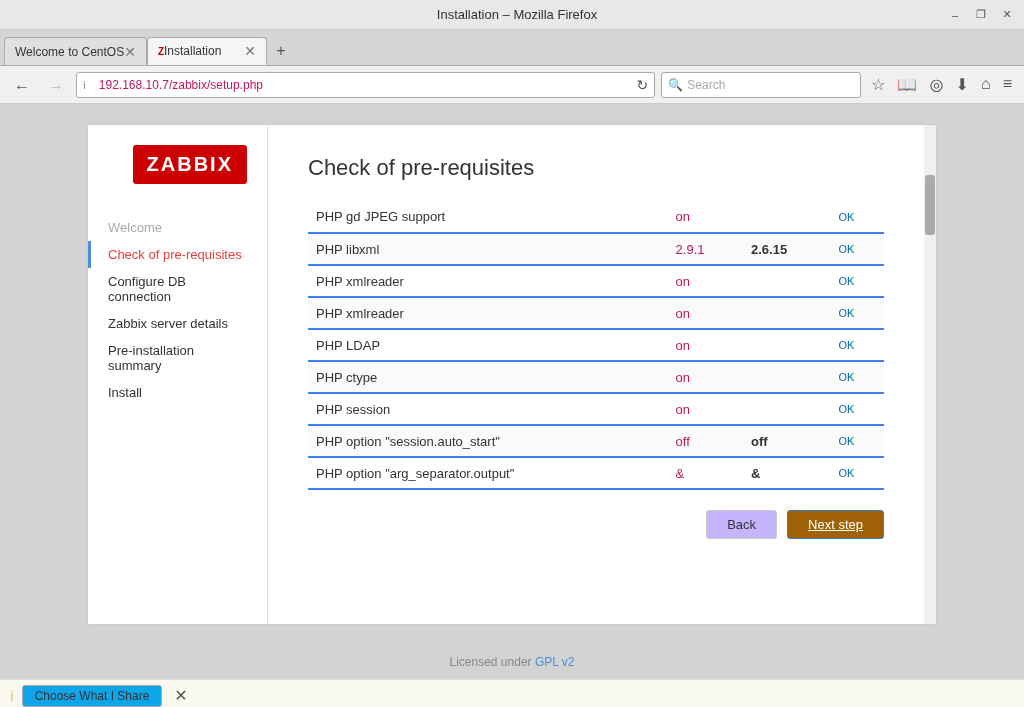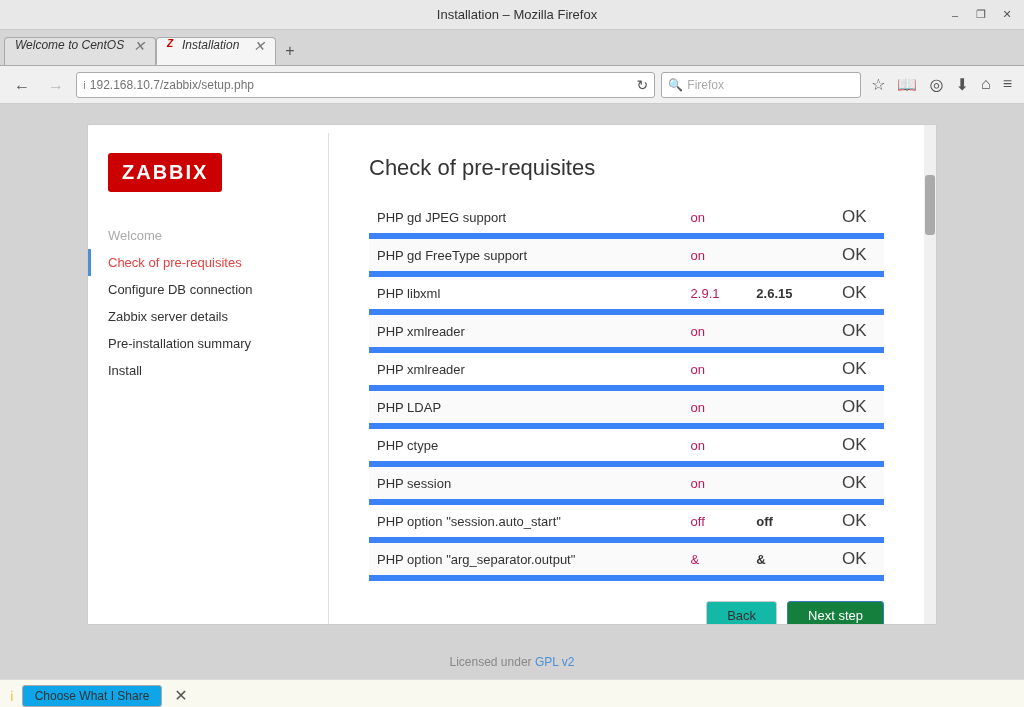--- a/index.html
+++ b/index.html
@@ -43,33 +43,33 @@
     .tabbar {
       background: #d6d6d6;
       height: 36px;
       display: flex;
       align-items: flex-end;
       padding: 0 4px;
       border-bottom: 1px solid #aaa;
     }
     .tab {
       display: flex;
+      align-items: center;
       padding: 0 10px;
       height: 28px;
       background: #e0e0e0;
       border: 1px solid #aaa;
       border-bottom: none;
       border-radius: 4px 4px 0 0;
       font-size: 12px;
       color: #333;
-      gap: 9px;
+      gap: 0;
       cursor: pointer;
       min-width: 120px;
       max-width: 180px;
-      font-style: italic;
     }
     .tab.active {
       background: #f5f5f5;
       border-bottom: 1px solid #f5f5f5;
       z-index: 1;
     }
     .tab-close {
       font-size: 14px;
       color: #777;
       cursor: pointer;
@@ -117,21 +117,21 @@
       display: flex;
       align-items: center;
       background: white;
       border: 1px solid #aaa;
       border-radius: 3px;
       height: 26px;
       padding: 0 6px;
       gap: 4px;
     }
     .url-bar-icon { font-size: 11px; color: #888; }
-    .url-bar-text { font-size: 12px; color: #737373; flex: 1; }
+    .url-bar-text { font-size: 12px; color: #be185d; flex: 1; margin-left: 9px; }
     .url-bar-reload { font-size: 14px; color: #555; cursor: pointer; }
     .search-bar {
       display: flex;
       align-items: center;
       background: white;
       border: 1px solid #aaa;
       border-radius: 3px;
       height: 26px;
       padding: 0 6px;
       width: 200px;
@@ -164,28 +164,27 @@
       width: 850px;
       border: 1px solid #ccc;
       border-radius: 2px;
       display: flex;
       overflow: hidden;
       max-height: 510px;
     }
 
     
     .sidebar {
-      width: 241px;
+      width: 180px;
       background: white;
       border-right: 1px solid #e0e0e0;
       padding: 20px 0;
       display: flex;
       flex-direction: column;
-      align-items: flex-start;
-      margin-top: 8px;
+      align-items: flex-end;
     }
     .logo-container {
       margin-bottom: 30px;
       padding: 0 20px;
     }
     .logo {
       background: #c00;
       color: white;
       font-size: 20px;
       font-weight: bold;
@@ -235,21 +234,21 @@
       margin-bottom: 20px;
       font-weight: normal;
     }
 
     
     .req-table {
       width: 100%;
       border-collapse: collapse;
     }
     .req-row {
-      border-bottom: 6px solid #3b82f6;
+      border-bottom: 2px solid #3b82f6;
       height: 32px;
     }
     .req-row:nth-child(even) {
       background: #fafafa;
     }
     .req-name {
       padding: 6px 8px;
       color: #333;
       font-size: 13px;
     }
@@ -259,23 +258,23 @@
       font-size: 13px;
     }
     .req-required {
       padding: 6px 8px;
       color: #333;
       font-size: 13px;
       font-weight: bold;
     }
     .req-status {
       padding: 6px 8px;
-      font-size: 17px;
-      color: #404040;
-      text-align: center;
+      font-size: 11px;
+      color: #0369a1;
+      text-align: left;
     }
 
     
     .scrollbar-track {
       width: 12px;
       background: #f0f0f0;
       position: relative;
     }
     .scrollbar-thumb {
       width: 10px;
@@ -295,27 +294,28 @@
       margin-top: 20px;
     }
     .btn {
       padding: 6px 20px;
       border-radius: 3px;
       font-size: 13px;
       cursor: pointer;
       border: 1px solid #ccc;
     }
     .btn-back {
-      background: #14b8a6;
+      background: #c4b5fd;
       color: #333;
     }
     .btn-next {
-      background: #15803d;
+      background: #a16207;
       color: white;
       border-color: #3a7bc8;
+      text-decoration: underline;
     }
 
     
     .footer {
       text-align: center;
       padding: 10px;
       font-size: 12px;
       color: #888;
     }
     .footer a {
@@ -382,21 +382,21 @@
 <div class="navbar">
   <button class="nav-btn">←</button>
   <button class="nav-btn" style="color:#bbb;">→</button>
   <div class="url-bar">
     <span class="url-bar-icon">ℹ</span>
     <span class="url-bar-text">192.168.10.7/zabbix/setup.php</span>
     <span class="url-bar-reload">↻</span>
   </div>
   <div class="search-bar">
     <span class="search-icon">🔍</span>
-    <span class="search-text">Firefox</span>
+    <span class="search-text">Search</span>
   </div>
   <div class="nav-icons">
     <span class="nav-icon">☆</span>
     <span class="nav-icon">📖</span>
     <span class="nav-icon">◎</span>
     <span class="nav-icon">⬇</span>
     <span class="nav-icon">⌂</span>
     <span class="nav-icon">≡</span>
   </div>
 </div>
@@ -434,26 +434,20 @@
       <h1 class="page-title">Check of pre-requisites</h1>
       <table class="req-table">
         <tbody id="req-tbody">
         <tr class="req-row">
       <td class="req-name">PHP gd JPEG support</td>
       <td class="req-value">on</td>
       <td class="req-required"></td>
       <td class="req-status">OK</td>
     </tr>
             <tr class="req-row">
-      <td class="req-name">PHP gd FreeType support</td>
-      <td class="req-value">on</td>
-      <td class="req-required"></td>
-      <td class="req-status">OK</td>
-    </tr>
-            <tr class="req-row">
       <td class="req-name">PHP libxml</td>
       <td class="req-value">2.9.1</td>
       <td class="req-required">2.6.15</td>
       <td class="req-status">OK</td>
     </tr>
             <tr class="req-row">
       <td class="req-name">PHP xmlreader</td>
       <td class="req-value">on</td>
       <td class="req-required"></td>
       <td class="req-status">OK</td>

